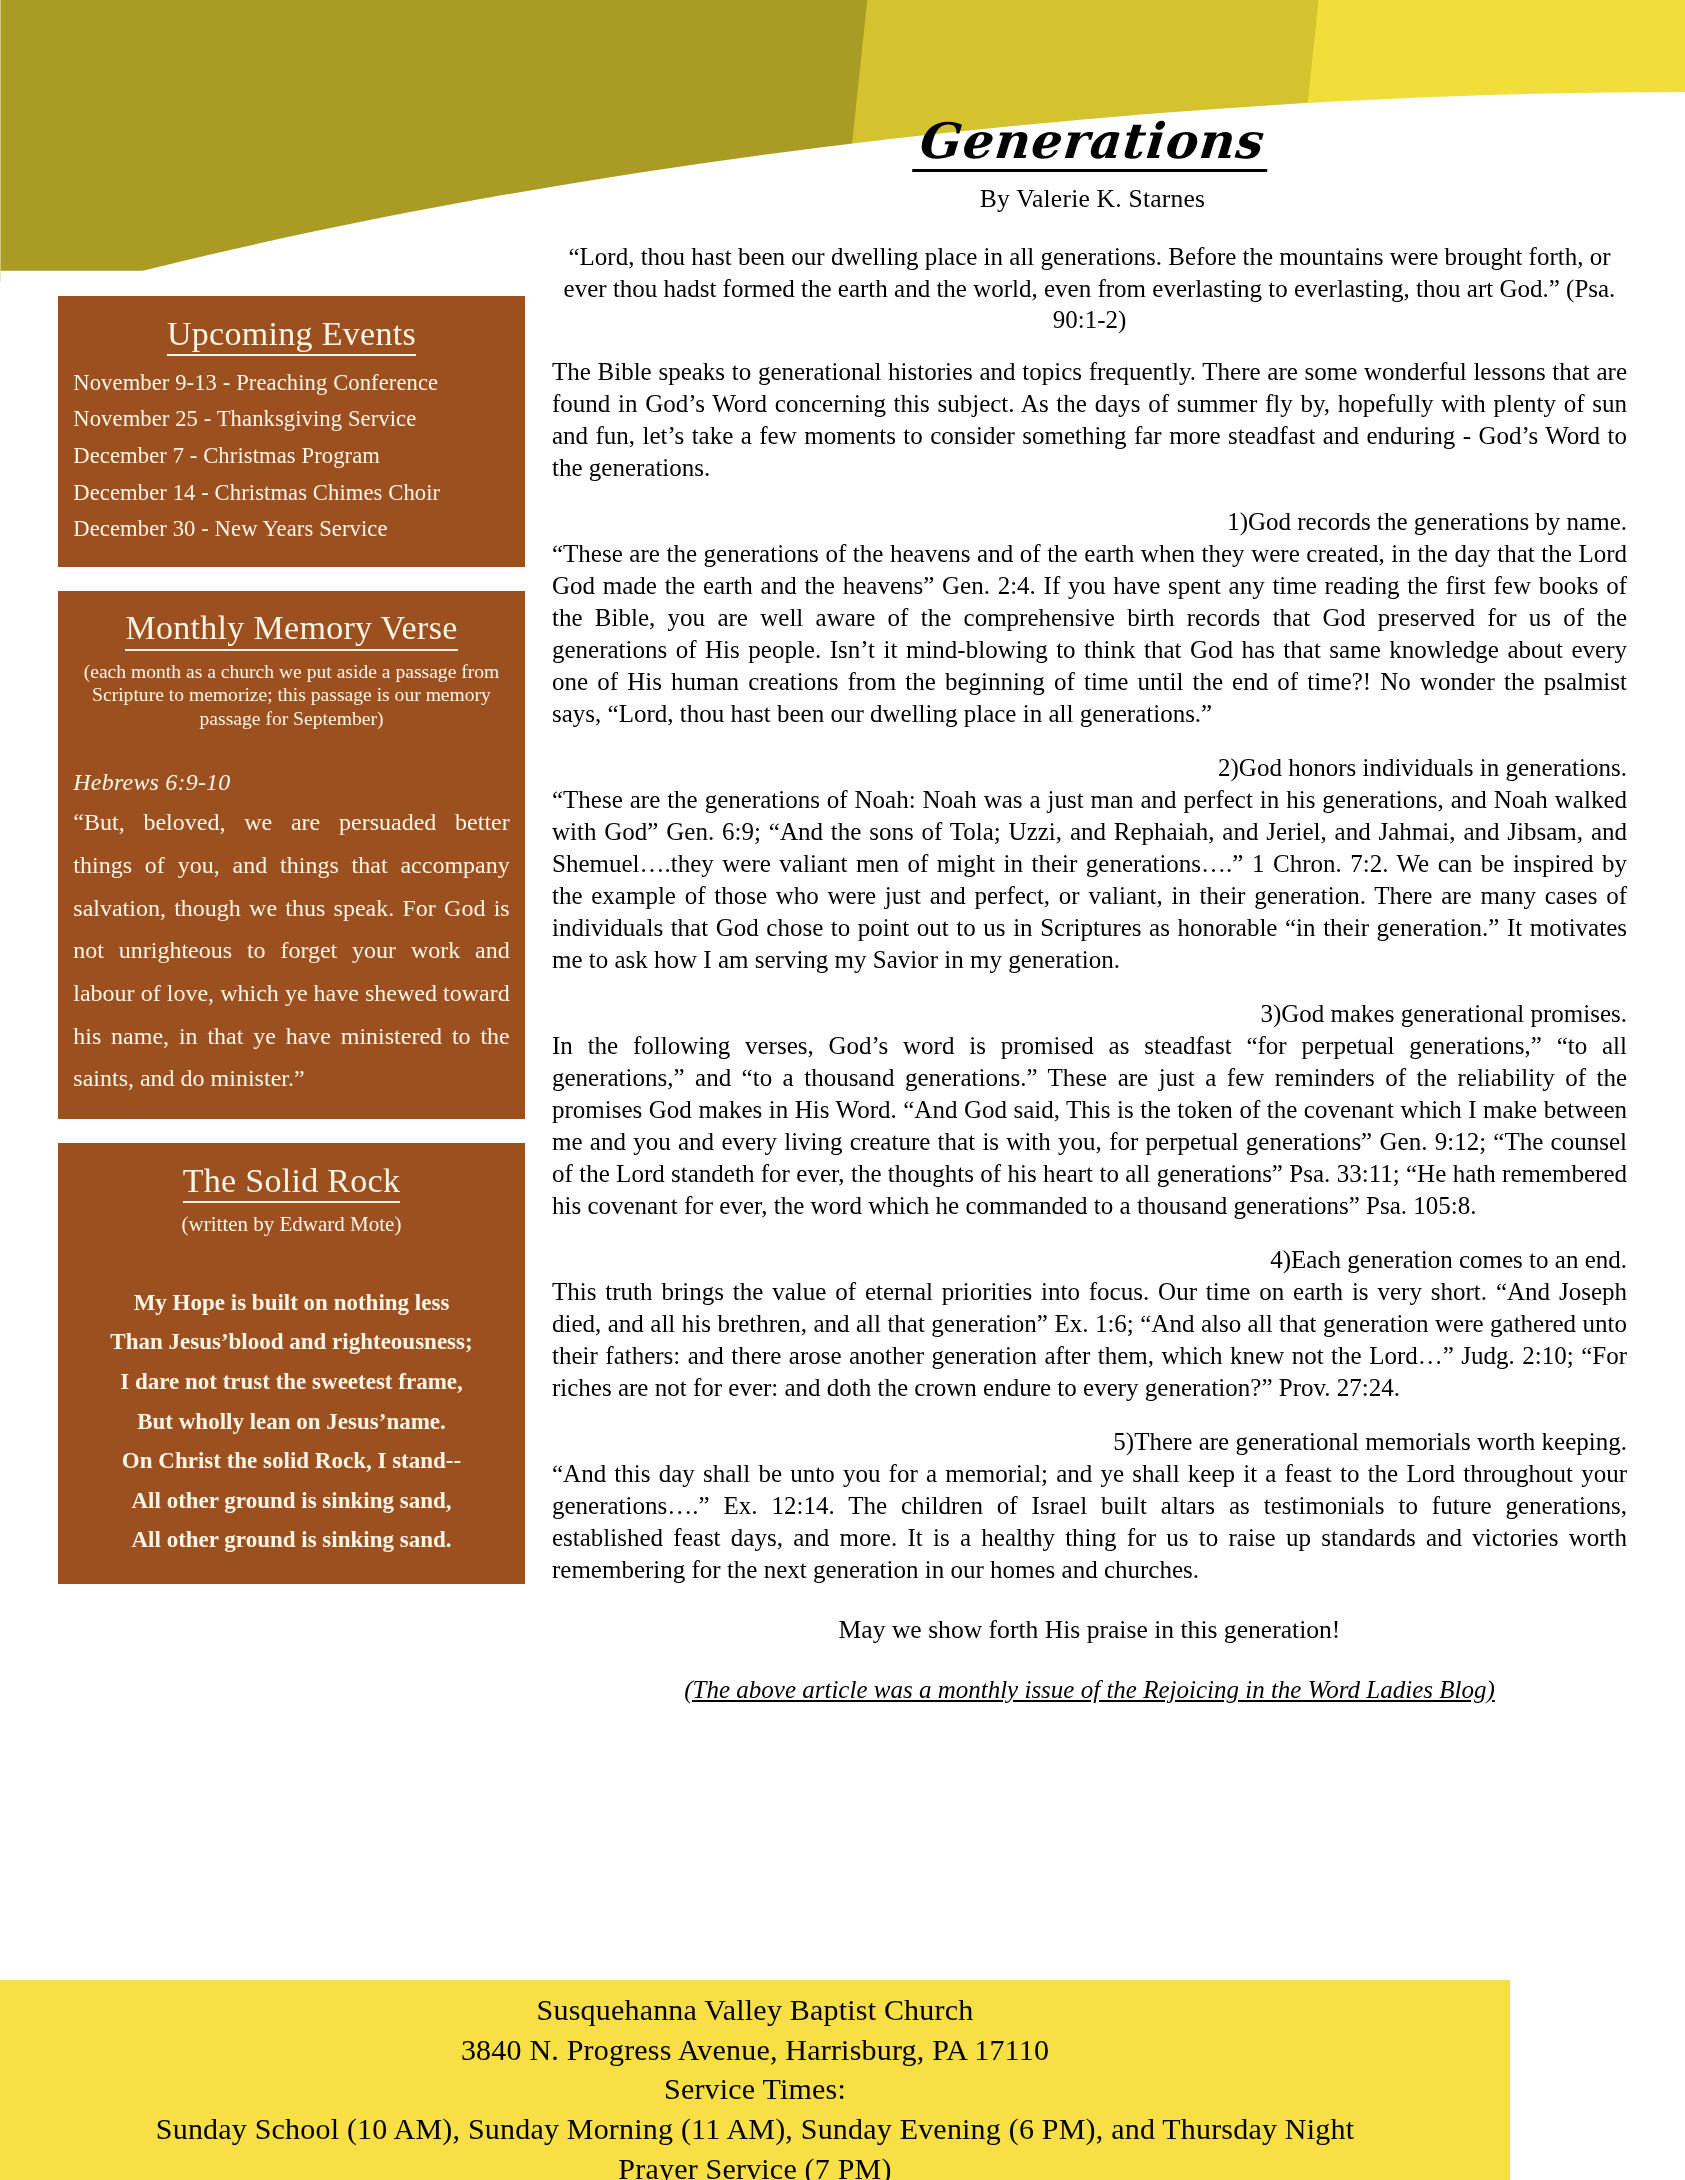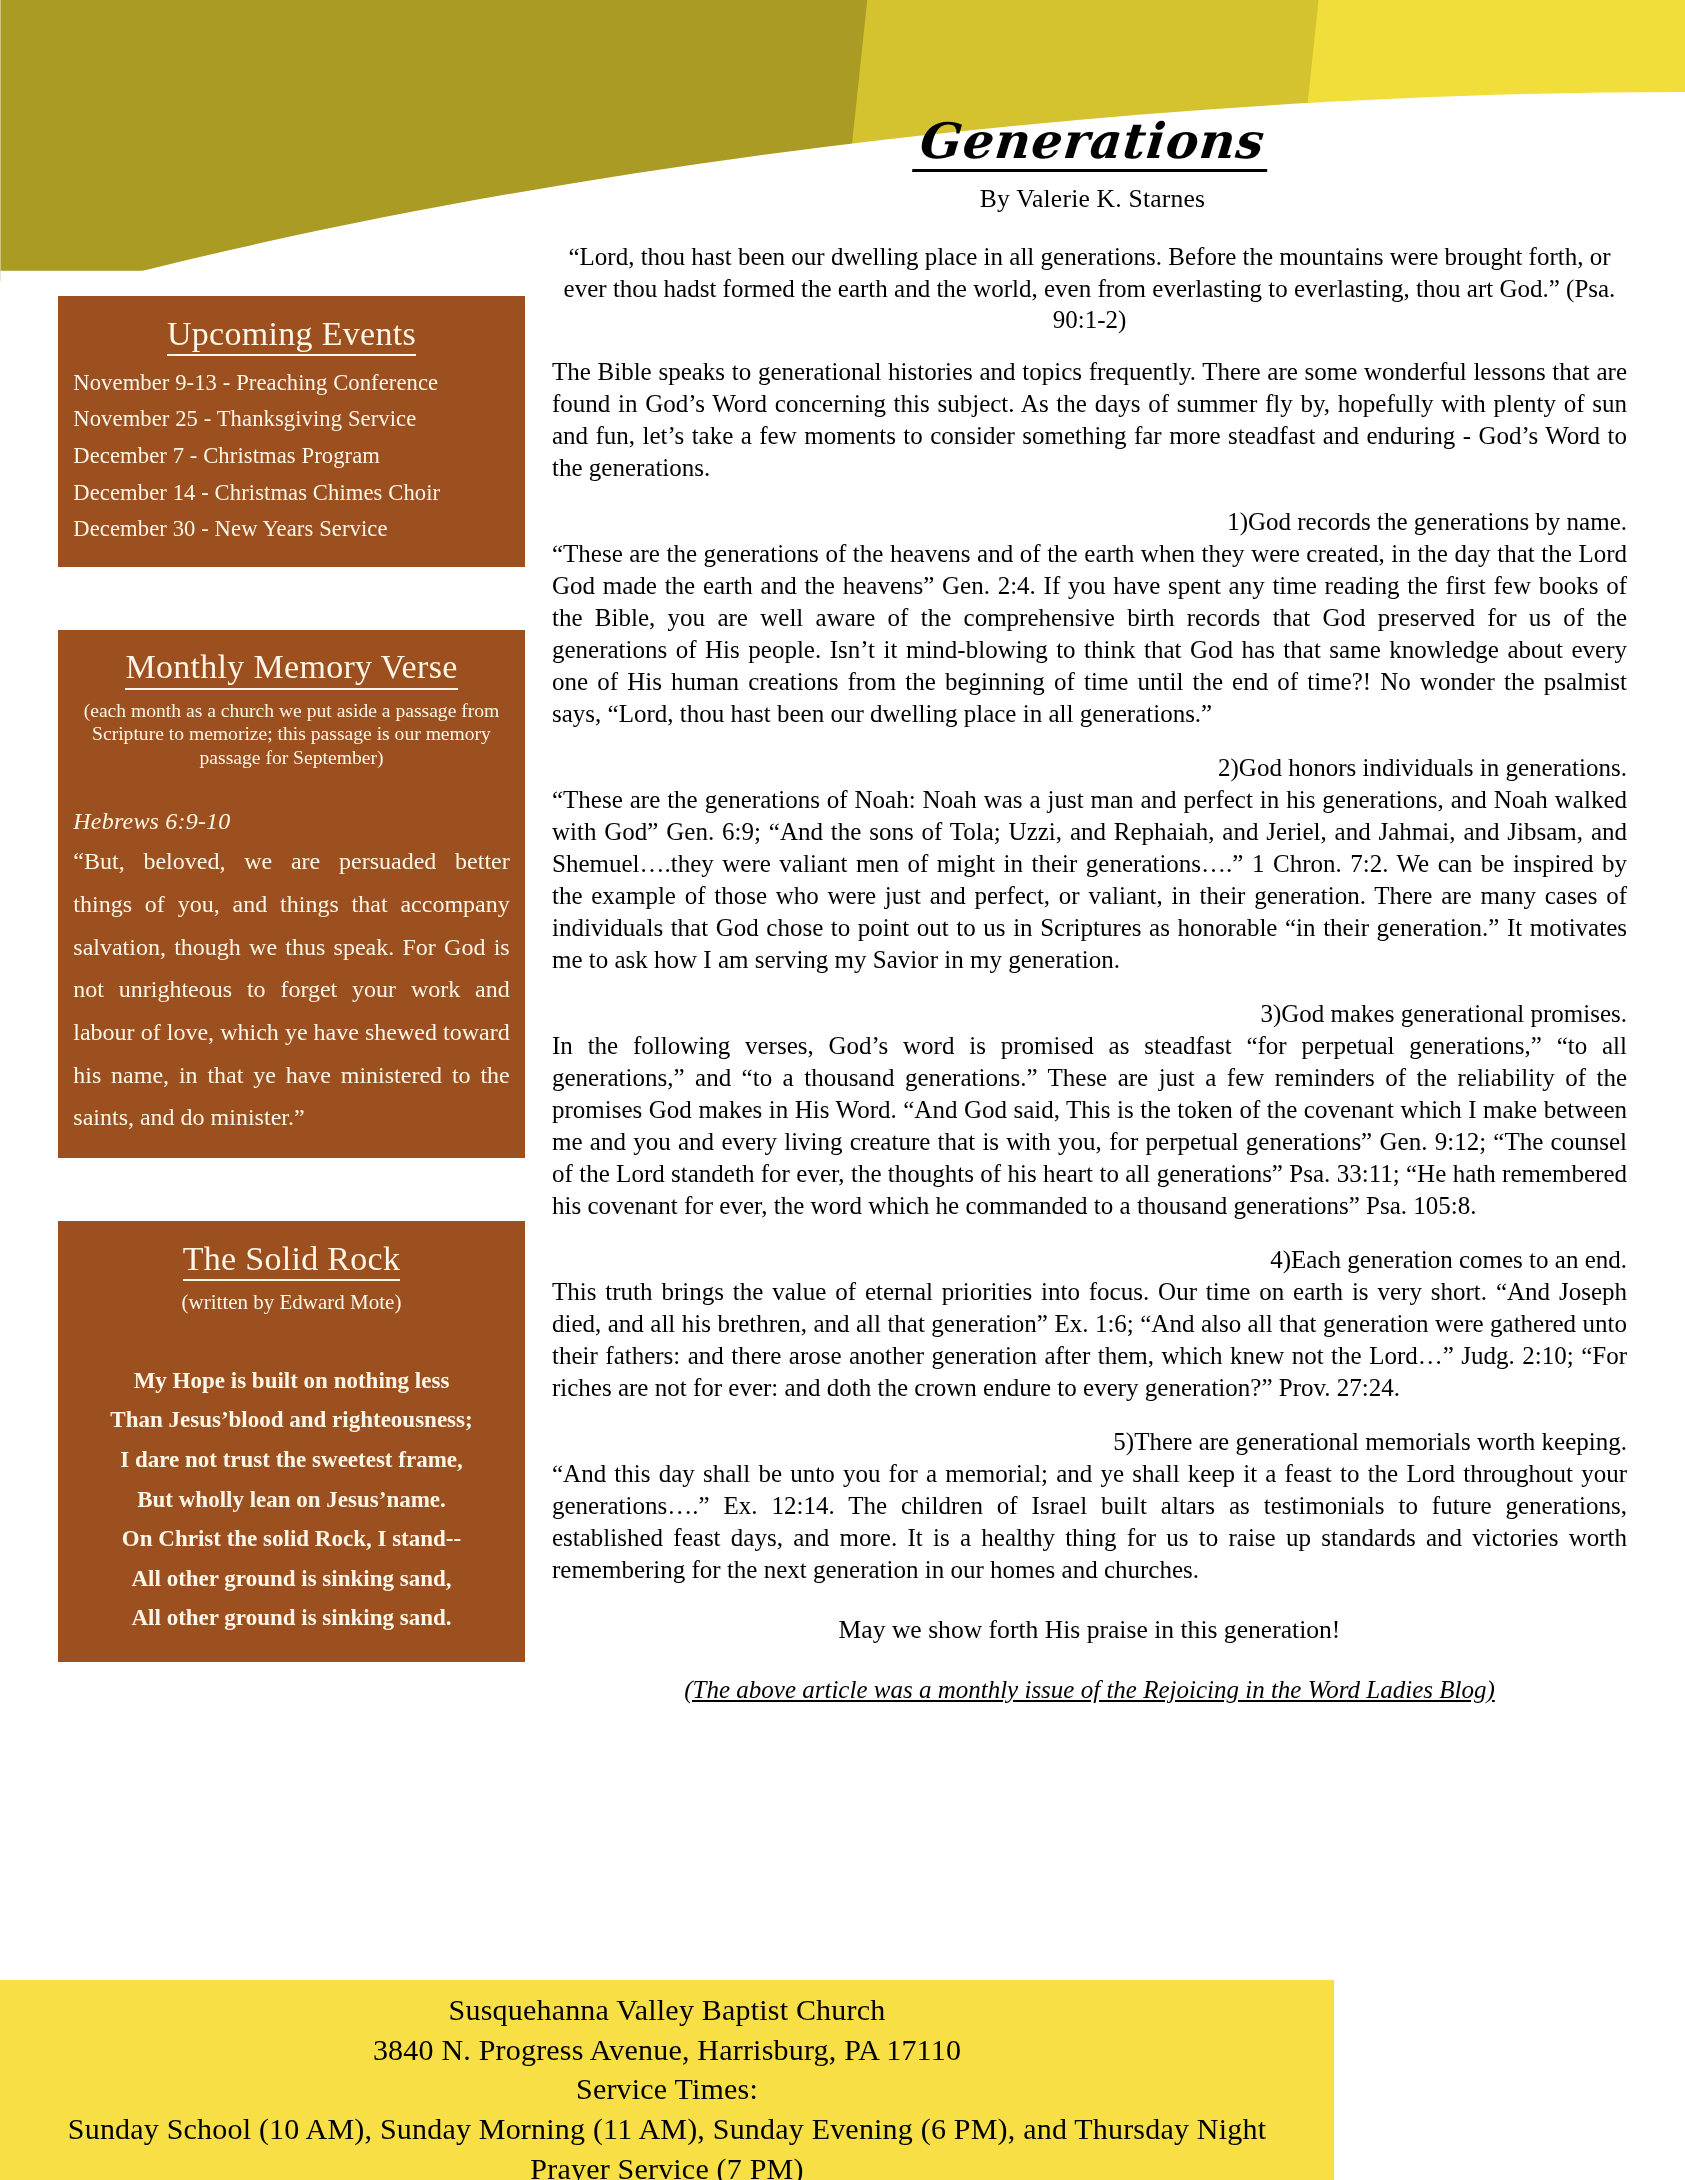--- a/index.html
+++ b/index.html
@@ -58,21 +58,21 @@
     position: absolute;
     left: 58px;
     top: 296px;
     width: 467px;
   }
   .panel {
     background: #9c5020;
     color: #fdf5e6;
     box-sizing: border-box;
     padding: 13.6px 15.3px 19px 15.3px;
-    margin-bottom: 63px;
+    margin-bottom: 24px;
   }
   .panel-title {
     text-align: center;
     font-size: 34px;
     font-weight: normal;
     letter-spacing: 0.3px;
     line-height: 1.12;
     margin: 5.1px 0 12px 0;
   }
   .panel-title span {
@@ -164,21 +164,21 @@
     font-size: 25px;
     margin: 31px 0 0 0;
     text-decoration: underline;
   }
 
   
   #footer {
     position: absolute;
     left: 0;
     bottom: 0;
-    width: 1334px;
+    width: 1510px;
     height: 201px;
     background: #f7df45;
     text-align: center;
     box-sizing: border-box;
     padding-top: 10.2px;
   }
   .footer-line {
     font-size: 30px;
     line-height: 1.32;
     letter-spacing: 0.2px;

